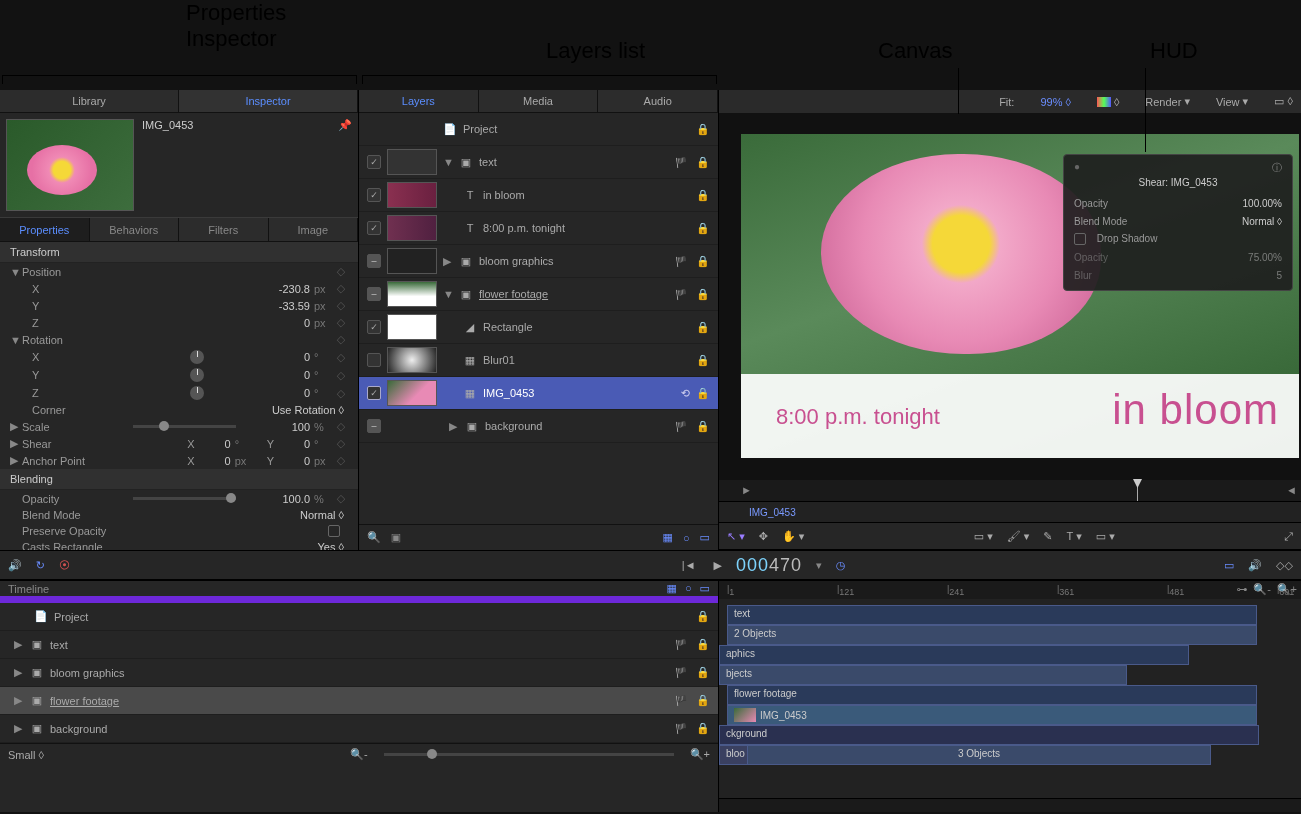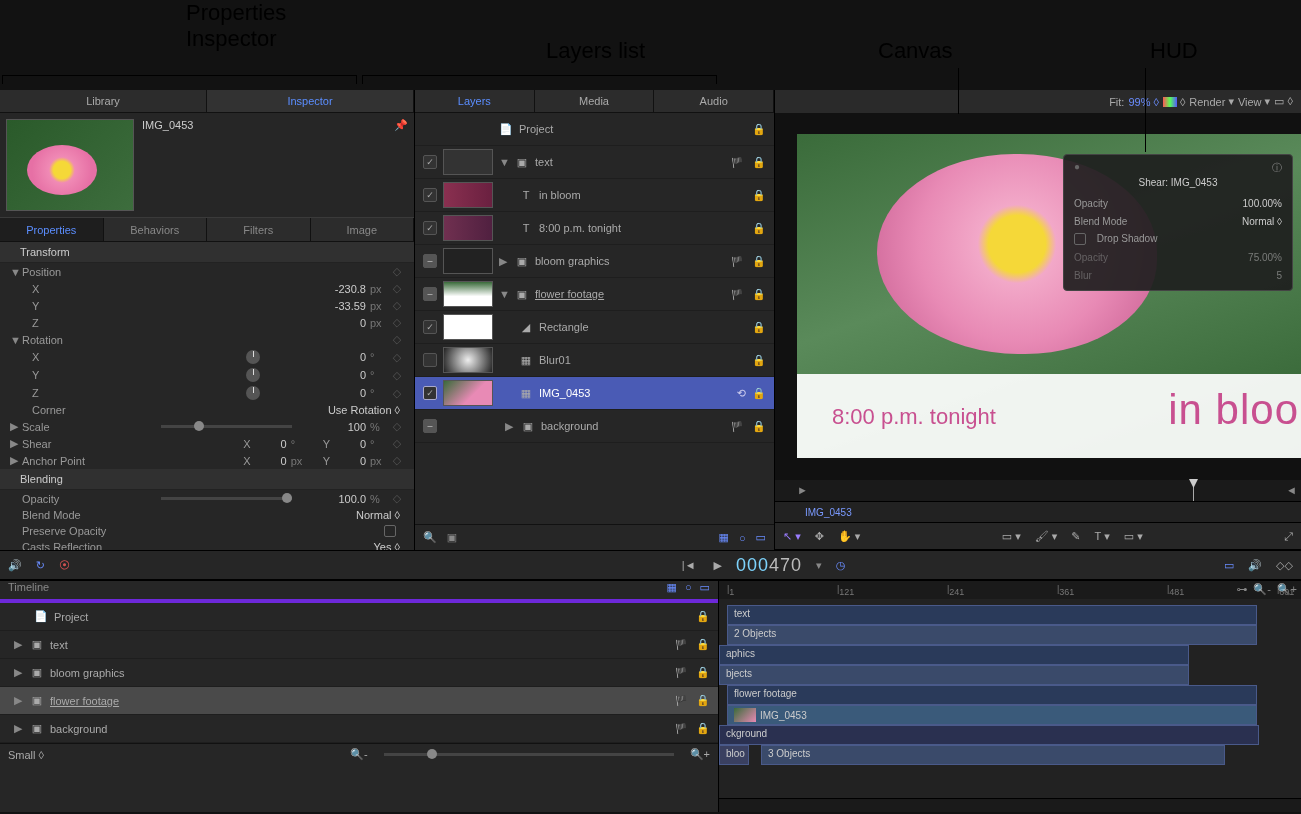--- a/index.html
+++ b/index.html
@@ -5,35 +5,35 @@
   * { box-sizing: border-box; margin: 0; padding: 0; font-family: -apple-system, "Helvetica Neue", Arial, sans-serif; }
   body { background: #121212; color: #aaa; font-size: 11px; width: 1301px; height: 814px; overflow: hidden; position: relative; }
   
   .annot { position: absolute; color: #000; font-size: 22px; z-index: 100; background:transparent; }
   .annot-bracket { position: absolute; border-top: 1px solid #000; height: 10px; }
   .annot-bracket::before, .annot-bracket::after { content:''; position:absolute; top:0; width:1px; height:8px; background:#000; }
   .annot-bracket::before{left:0;} .annot-bracket::after{right:0;}
   .annot-line { position:absolute; width:1px; background:#000; z-index:99;}
   .app { position: absolute; top: 90px; left: 0; width: 1301px; height: 722px; display: flex; flex-direction: column; background: #2a2a2a; }
   .top-row { display:flex; height:460px; }
-  .inspector-pane { width:415px; background:#262626; display:flex; flex-direction:column; border-right:1px solid #000;}
+  .inspector-pane { width:359px; background:#262626; display:flex; flex-direction:column; border-right:1px solid #000;}
   .layers-pane { width:360px; background:#262626; display:flex; flex-direction:column; border-right:1px solid #000;}
   .canvas-pane { flex:1; background:#1a1a1a; display:flex; flex-direction:column; position:relative;}
   .tabs { display:flex; height:23px; background:#2c2c2c; border-bottom:1px solid #111;}
   .tab { flex:1; text-align:center; line-height:23px; font-size:11px; color:#aaa; border-right:1px solid #111; cursor:pointer;}
   .tab.active { color:#5b8eff; background:#323232;}
   .tab.active2 { color:#5b8eff; }
   .thumb-row { display:flex; padding:6px; gap:8px; align-items:flex-start; border-bottom:1px solid #3a3a3a;}
   .thumb { width:128px; height:92px; background:linear-gradient(135deg,#2a5a2a,#3d6d3d); border:1px solid #555; position:relative; overflow:hidden;}
   .thumb .flower { position:absolute; width:70px; height:50px; background:radial-gradient(circle,#f5d838 20%,#f08ab5 30%,#e670a5 70%); border-radius:50%; left:20px; top:25px;}
   .thumb-title { color:#ccc; font-size:11px; }
   .sub-tabs { display:flex; height:24px; background:#2c2c2c; border-bottom:1px solid #111;}
   .sub-tab{flex:1; text-align:center; line-height:24px; font-size:11px; color:#888; border-right:1px solid #111; cursor:pointer;}
   .sub-tab.active{color:#5b8eff; background:#1e1e1e;}
-  .section-hdr { background:#303030; padding:4px 20px; font-size:11px; color:#ccc; border-bottom:1px solid #222;}
+  .section-hdr { background:#303030; padding:4px 10px; font-size:11px; color:#ccc; border-bottom:1px solid #222;}
   .prop-row {display:flex; align-items:center; padding:2px 10px; height:22px; font-size:11px; color:#999;}
   .prop-row .disc{width:12px; color:#888;}
   .prop-row .label{flex:1;}
   .prop-row .val{width:70px; text-align:right; color:#ccc; padding-right:4px;}
   .prop-row .unit{width:20px; color:#777;}
   .prop-row .kf{width:14px; color:#555; text-align:center;}
   .dial { width:14px; height:14px; border-radius:50%; background:#555; display:inline-block; margin-right:40px; position:relative;}
   .dial::after{content:''; position:absolute; width:1px; height:6px; background:#ddd; left:50%; top:1px;}
   .check-row{display:flex; align-items:center; padding:4px 10px; height:24px;}
   .check-box{width:12px;height:12px;border:1px solid #666; border-radius:2px; margin-right:8px;}
@@ -47,21 +47,21 @@
   .layer-row .vis.mix{background:#555;}
   .layer-row .vis.mix::after{content:'–';color:#ccc;}
   .layer-thumb{width:50px;height:26px;background:#333;border:1px solid #555;}
   .layer-disc{width:10px;color:#888;}
   .layer-icon{width:14px;text-align:center;color:#aaa;}
   .layer-name{flex:1; font-size:11px;}
   .layer-lock{width:14px;color:#666;}
   .layer-extras{color:#666; font-size:10px; letter-spacing:2px;}
   .layers-foot{display:flex; align-items:center; padding:4px 8px; border-top:1px solid #111; height:26px; gap:10px; color:#888;}
   
-  .canvas-toolbar{display:flex; justify-content:flex-end; align-items:center; height:24px; padding:0 8px; gap:4px; background:#2a2a2a; border-bottom:1px solid #111;}
+  .canvas-toolbar{display:flex; justify-content:flex-end; align-items:center; height:24px; padding:0 8px; gap:26px; background:#2a2a2a; border-bottom:1px solid #111;}
   .tb-item{font-size:11px; color:#aaa; cursor:pointer; display:flex; align-items:center; gap:3px;}
   .canvas-view{flex:1; background:#111; position:relative; overflow:hidden;}
   .canvas-img{position:absolute; left:22px; top:20px; width:558px; height:324px; background:linear-gradient(160deg,#3a6b3a 0%,#5a8a5a 40%,#2d5d2d 100%);}
   .big-flower{position:absolute; width:280px; height:200px; left:80px; top:20px; background:radial-gradient(circle at 50% 45%,#f5d838 0%,#f5d838 16%,#f2a8c8 22%,#e88ab5 55%,#d570a0 80%); border-radius:50% 50% 48% 52%;}
   .canvas-lower{position:absolute; left:22px; top:260px; width:558px; height:84px; background:rgba(255,255,255,0.92);}
   .cl-left{position:absolute; left:35px; top:30px; font-size:22px; color:#c85090; font-weight:300;}
   .cl-right{position:absolute; right:20px; top:12px; font-size:42px; color:#c85090; font-weight:200; letter-spacing:1px;}
   
   .hud{position:absolute; right:8px; top:40px; width:230px; background:rgba(30,30,30,0.92); border:1px solid #444; border-radius:4px; padding:6px 10px; font-size:10px; color:#999;}
   .hud-title{text-align:center; color:#ccc; padding:2px 0 6px;}
@@ -73,21 +73,21 @@
   .playhead::before{content:''; position:absolute; left:-4px; top:-1px; width:9px; height:9px; background:#ccc; clip-path:polygon(0 0,100% 0,50% 100%);}
   .tools-row{display:flex; align-items:center; height:28px; background:#262626; border-top:1px solid #000; border-bottom:1px solid #000; padding:0 8px; gap:14px; color:#aaa;}
   .tools-row .spacer{flex:1;}
   .tools-row .sel-tool{color:#9a7dff;}
   .timecode{font-family:monospace; font-size:18px; color:#bbb; letter-spacing:1px;}
   .timecode .dim{color:#7dd3fc;}
   
   .bottom{flex:1; display:flex; background:#262626; border-top:1px solid #000;}
   .tl-left{width:719px; display:flex; flex-direction:column; border-right:1px solid #000;}
   .tl-right{flex:1; background:#222; position:relative; overflow:hidden;}
-  .tl-hdr{display:flex; height:22px; padding:0 8px; gap:10px; color:#888; border-bottom:4px solid #6d28d9;}
+  .tl-hdr{display:flex; align-items:center; height:22px; padding:0 8px; gap:10px; color:#888; border-bottom:7px solid #6d28d9;}
   .tl-hdr .ricons{margin-left:auto; display:flex; gap:8px; color:#6a8dff;}
   .tl-row{display:flex; align-items:center; height:28px; padding:0 8px; gap:6px; border-bottom:1px solid #1e1e1e;}
   .tl-row.sel{background:#4a4a4a;}
   .tl-row .name{flex:1; font-size:11px;}
   .tl-scroll{display:flex; align-items:center; height:22px; padding:0 8px; gap:8px; border-top:1px solid #111;}
   .ruler-nums{position:absolute; top:0; left:0; right:0; height:18px; background:#1a1a1a; color:#777; font-size:9px;}
   .ruler-nums span{position:absolute; top:3px;}
   .track{position:absolute; left:0; height:20px; background:#2a3a5a; border:1px solid #4a5a8a; font-size:10px; color:#ccc; padding:2px 6px; overflow:hidden;}
   .track.light{background:#3a4a6a;}
   .underline{text-decoration:underline;}
@@ -238,21 +238,21 @@
           <span class="label">Blend Mode</span>
           <span class="val" style="width:80px;"><span>Normal</span> ◊</span>
         </div>
       <div class="prop-row">
           <span class="disc"></span>
           <span class="label">Preserve Opacity</span>
           <span class="check-box"></span>
         </div>
       <div class="prop-row">
           <span class="disc"></span>
-          <span class="label">Casts Reflection</span>
+          <span class="label">Casts Rectangle</span>
           <span class="val" style="width:50px;"><span>Yes</span> ◊</span>
         </div>
       <div class="check-row">
           <span class="check-box"></span>
           <span>Drop Shadow</span>
         </div>
       <div class="check-row">
           <span class="check-box"></span>
           <span>Four Corner</span>
         </div>
@@ -517,29 +517,29 @@
         <span style="left:8px;">|<span>1</span></span>
         <span style="left:118px;">|<span>121</span></span>
         <span style="left:228px;">|<span>241</span></span>
         <span style="left:338px;">|<span>361</span></span>
         <span style="left:448px;">|<span>481</span></span>
         <span style="left:558px;">|<span>601</span></span>
       </div>
       <div class="track" style="top:24px; width:530px; left:8px;">text</div>
       <div class="track light" style="top:44px; width:530px; left:8px;">2 Objects</div>
       <div class="track" style="top:64px; width:470px; left:0;">aphics</div>
-      <div class="track light" style="top:84px; width:470px; left:0;">bjects</div>
+      <div class="track light" style="top:84px; width:408px; left:0;">bjects</div>
       <div class="track" style="top:104px; width:530px; left:8px;">flower footage</div>
       <div class="track light" style="top:124px; width:530px; left:8px; background:#3a5a7a; display:flex; align-items:center; gap:4px;">
           <span style="width:22px;height:14px;background:linear-gradient(135deg,#3a6b3a,#e88ab5);display:inline-block;"></span>
           <span>IMG_0453</span>
         </div>
       <div class="track" style="top:144px; width:540px; left:0; background:#2a3050;">ckground</div>
       <div class="track light" style="top:164px; width:30px; left:0; background:#3a4060;">bloo</div>
-      <div class="track light" style="top:164px; width:464px; left:42px;">3 Objects</div>
+      <div class="track light" style="top:164px; width:464px; left:28px;text-align:center;">3 Objects</div>
       <div style="position:absolute; bottom:0; left:0; right:0; height:14px; background:#1a1a1a; border-top:1px solid #000;"></div>
       <div style="position:absolute; right:4px; top:2px; display:flex; gap:6px; color:#888;">
         <span>⊶</span>
         <span>🔍-</span>
         <span>🔍+</span>
       </div>
     </div>
   </div>
 </div>
 

